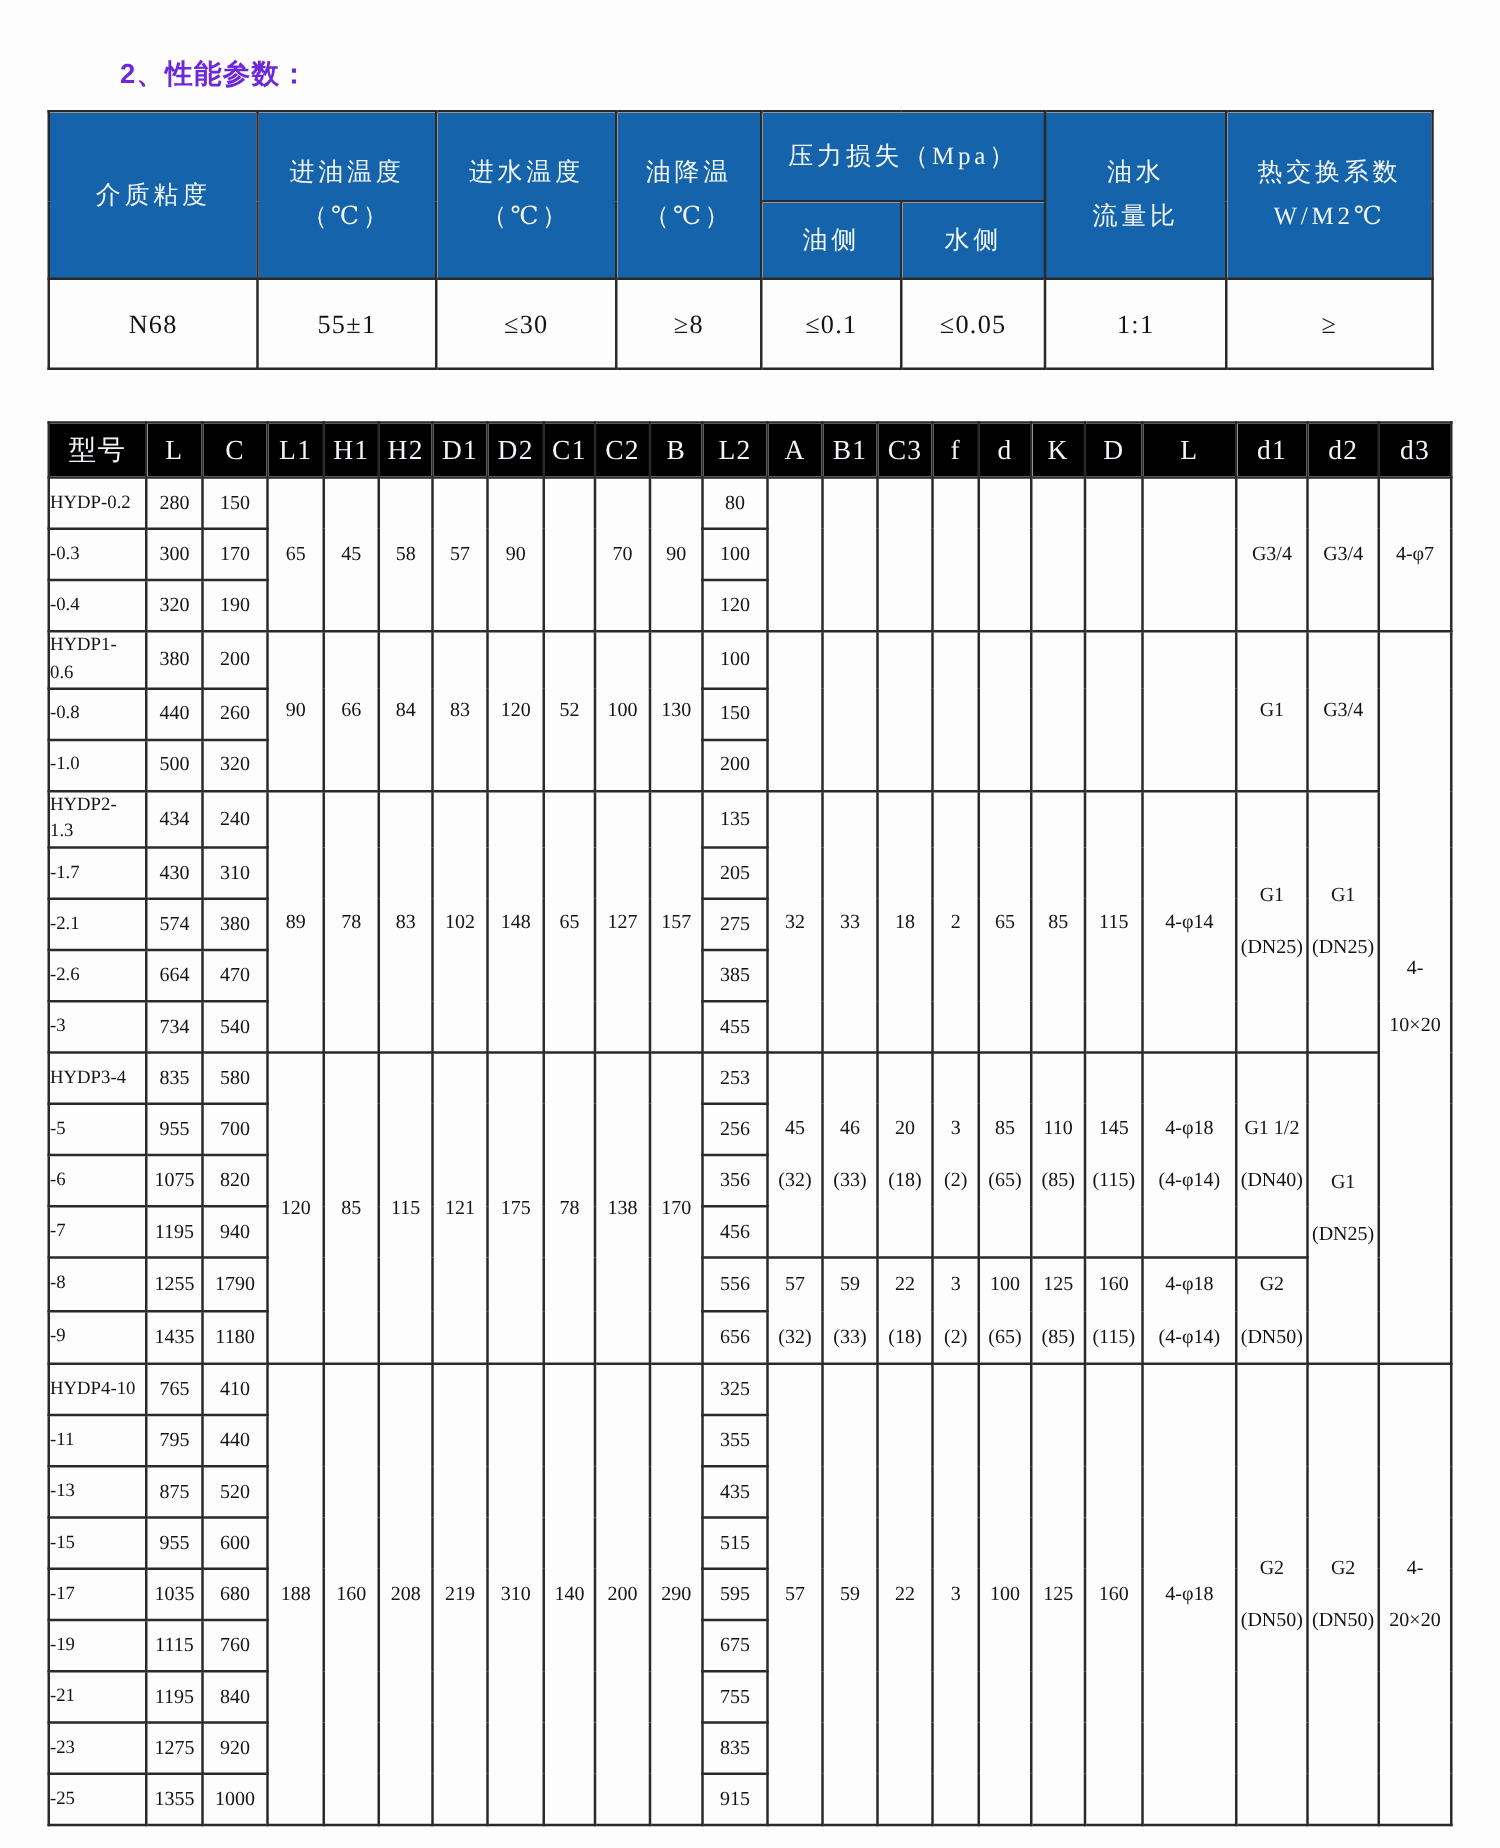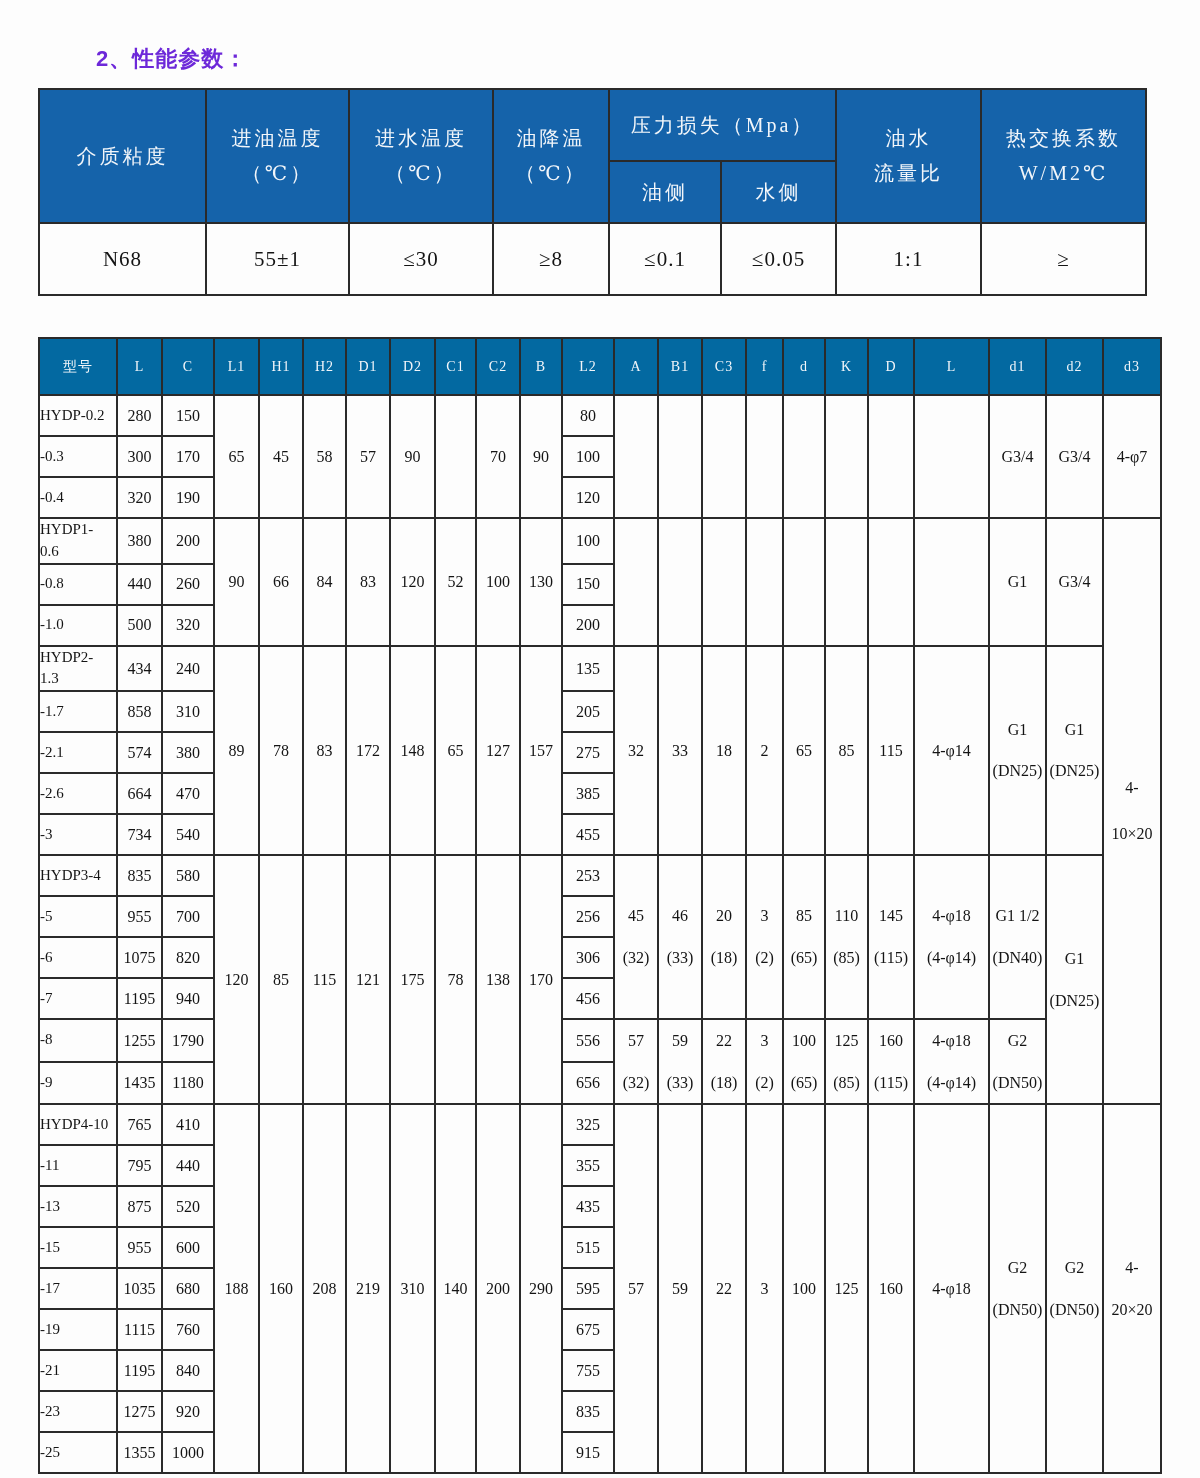--- a/index.html
+++ b/index.html
@@ -32,22 +32,22 @@
     font-size:20px; letter-spacing:3px; line-height:1.75;
   }
   .t1 tr.h1 { height:72px; }
   .t1 tr.h2 { height:62px; }
   .t1 tr.dt { height:72px; }
   .t1 td { font-size:21px; letter-spacing:1px;border-radius:26px; }
 
   
   .t2 { position:absolute; left:38px; top:337px; width:1122px; }
   .t2 th {
-    background:#0369a1; color:#f2f6fa; font-weight:normal;
-    font-size:14px; height:57px; letter-spacing:1px;
+    background:#000000; color:#f2f6fa; font-weight:normal;
+    font-size:22px; height:44px; letter-spacing:1px;
   }
   .t2 tr { height:41px; }
   .t2 td { font-size:16px; line-height:1.45; }
   .t2 td.model { text-align:left; padding-right:6px; font-size:15px; }
   .t2 td.sp  { line-height:2.6; }
   .t2 td.sp3 { line-height:2.9; }
 </style>
 </head>
 <body>
 
@@ -228,42 +228,42 @@
       <td>200</td>
     </tr>
 
     <tr>
       <td class="model">HYDP2-1.3</td>
       <td>434</td>
       <td>240</td>
       <td rowspan="5">89</td>
       <td rowspan="5">78</td>
       <td rowspan="5">83</td>
-      <td rowspan="5">172</td>
+      <td rowspan="5">102</td>
       <td rowspan="5">148</td>
       <td rowspan="5">65</td>
       <td rowspan="5">127</td>
       <td rowspan="5">157</td>
       <td>135</td>
       <td rowspan="5">32</td>
       <td rowspan="5">33</td>
       <td rowspan="5">18</td>
       <td rowspan="5">2</td>
       <td rowspan="5">65</td>
       <td rowspan="5">85</td>
       <td rowspan="5">115</td>
       <td rowspan="5">4-φ14</td>
       <td rowspan="5" class="sp">G1
 (DN25)</td>
       <td rowspan="5" class="sp">G1
 (DN25)</td>
     </tr>
     <tr>
       <td class="model">-1.7</td>
-      <td>858</td>
+      <td>430</td>
       <td>310</td>
       <td>205</td>
     </tr>
     <tr>
       <td class="model">-2.1</td>
       <td>574</td>
       <td>380</td>
       <td>275</td>
     </tr>
     <tr>
@@ -316,21 +316,21 @@
     <tr>
       <td class="model">-5</td>
       <td>955</td>
       <td>700</td>
       <td>256</td>
     </tr>
     <tr>
       <td class="model">-6</td>
       <td>1075</td>
       <td>820</td>
-      <td>306</td>
+      <td>356</td>
     </tr>
     <tr>
       <td class="model">-7</td>
       <td>1195</td>
       <td>940</td>
       <td>456</td>
     </tr>
     <tr>
       <td class="model">-8</td>
       <td>1255</td>

